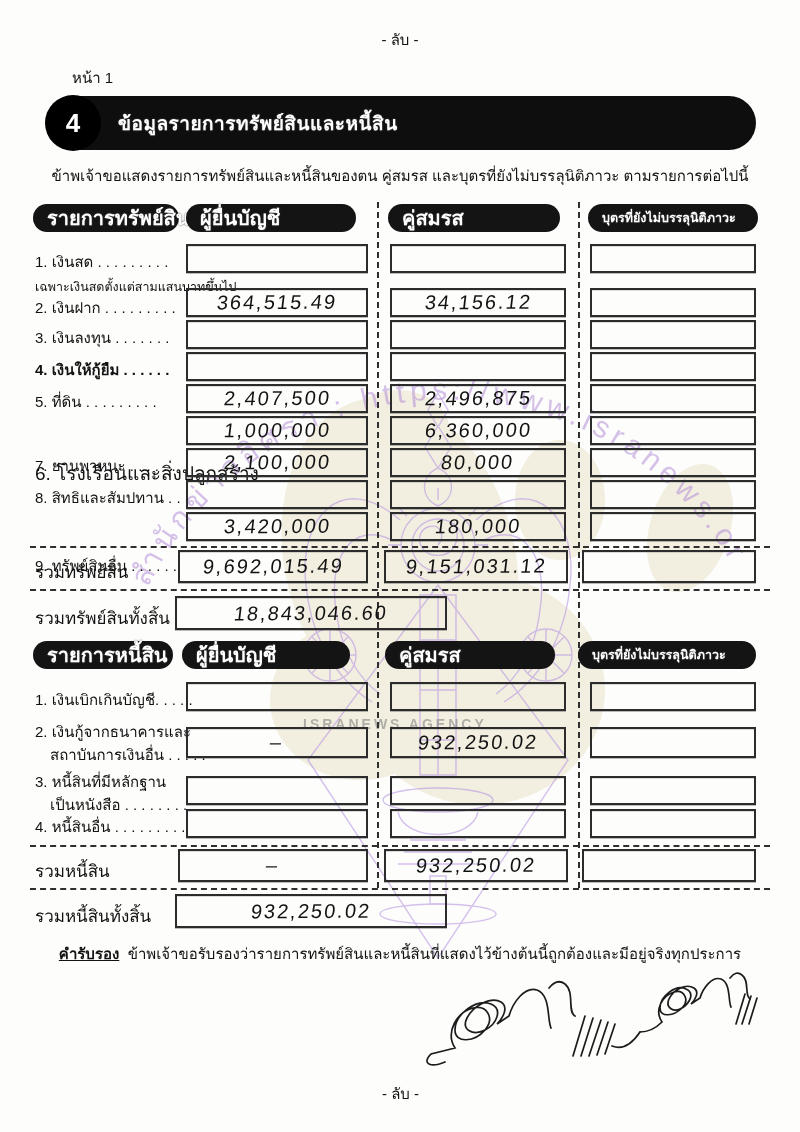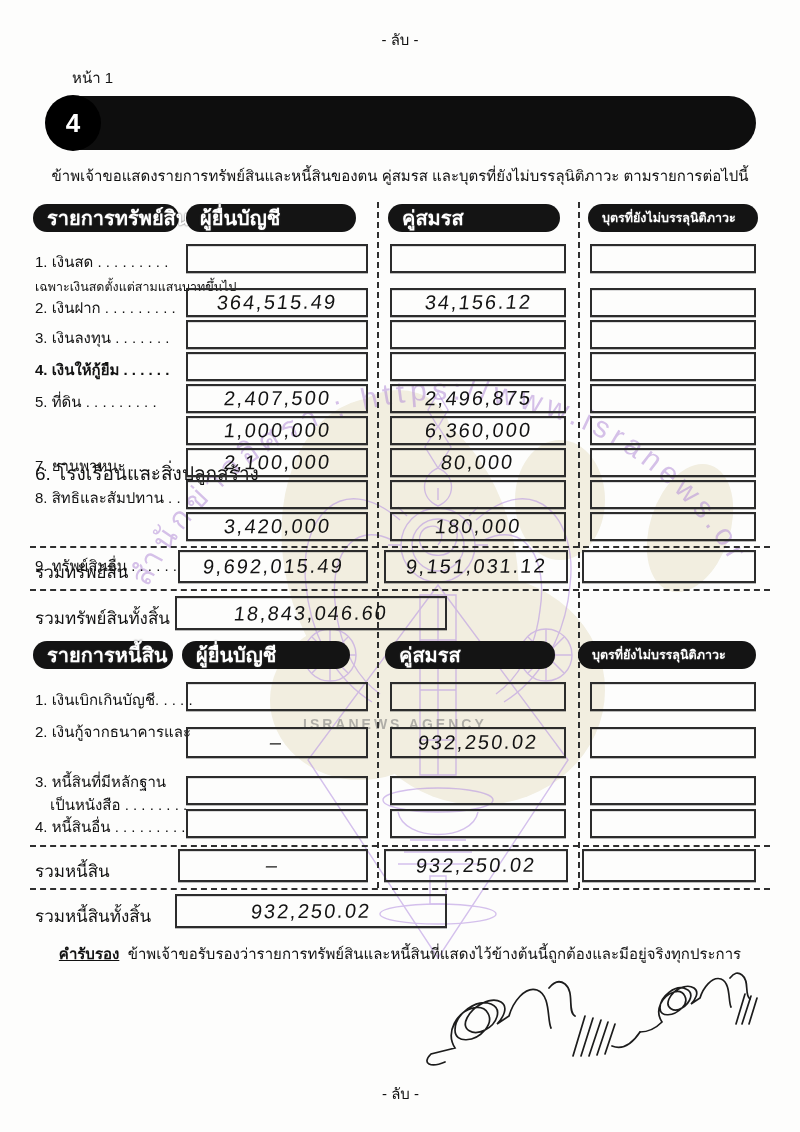--- a/index.html
+++ b/index.html
@@ -89,20 +89,21 @@
       <textPath href="#wm-arc">สำนักข่าวอิศรา : https://www.isranews.org</textPath>
     </text>
   </svg>
   <div class="agency">ISRANEWS AGENCY</div>
 
   <div class="center-line abs txt" style="top:28px;font-size:15px;">- ลับ -</div>
   <div class="abs txt" style="left:72px;top:66px;font-size:15px;">หน้า 1</div>
 
   <div class="section-bar">
     <div class="section-num">4</div>
+    <div class="section-title">ข้อมูลรายการทรัพย์สินและหนี้สิน</div>
   </div>
 
   <div class="center-line abs txt" style="top:164px;font-size:15px;">ข้าพเจ้าขอแสดงรายการทรัพย์สินและหนี้สินของตน  คู่สมรส  และบุตรที่ยังไม่บรรลุนิติภาวะ  ตามรายการต่อไปนี้</div>
 
   <div class="pill" style="left:33px;top:204px;width:146px;">รายการทรัพย์สิน</div>
   <div class="pill" style="left:186px;top:204px;width:170px;">ผู้ยื่นบัญชี</div>
   <div class="pill" style="left:388px;top:204px;width:172px;">คู่สมรส</div>
   <div class="pill" style="left:588px;top:204px;width:170px;font-size:12.5px;">บุตรที่ยังไม่บรรลุนิติภาวะ</div>
 
   <div class="dash-v" style="left:377px;top:202px;height:686px;"></div>
@@ -236,20 +237,21 @@
       <span class="hw"></span>
     </div>
   <div class="box" style="left:390px;top:682px;width:176px;">
       <span class="hw"></span>
     </div>
   <div class="box" style="left:590px;top:682px;width:166px;">
       <span class="hw"></span>
     </div>
 
   <div class="lab" style="left:35px;top:720px;">2. เงินกู้จากธนาคารและ</div>
+  <div class="lab" style="left:50px;top:743px;">สถาบันการเงินอื่น . . . . .</div>
   <div class="box" style="left:186px;top:727px;width:182px;height:31px;">
       <span class="hw">–</span>
     </div>
   <div class="box" style="left:390px;top:727px;width:176px;height:31px;">
       <span class="hw">932,250.02</span>
     </div>
   <div class="box" style="left:590px;top:727px;width:166px;height:31px;">
       <span class="hw"></span>
     </div>
 

